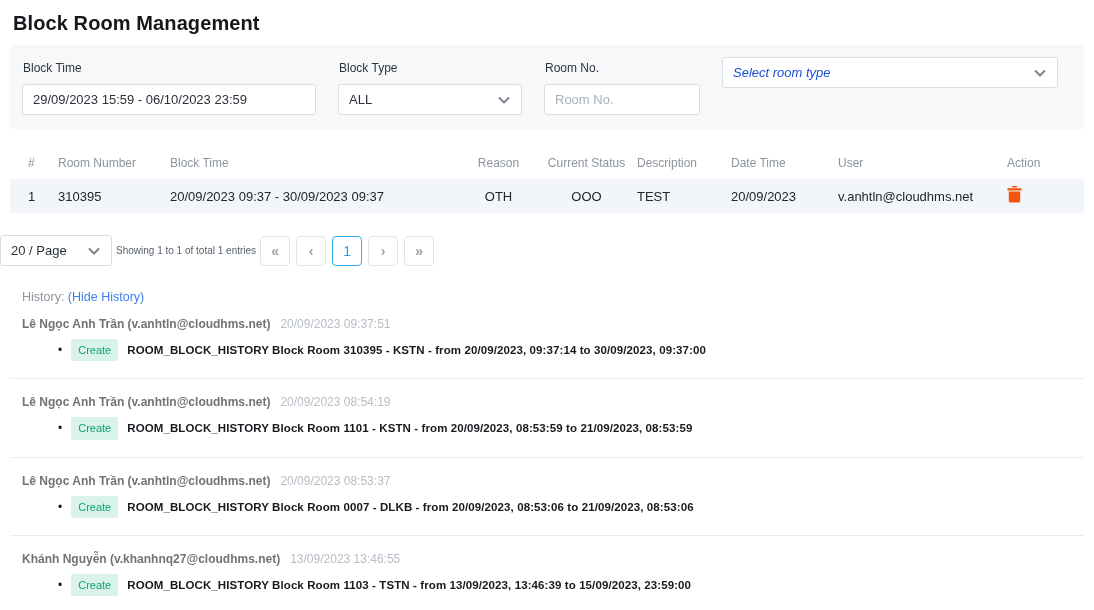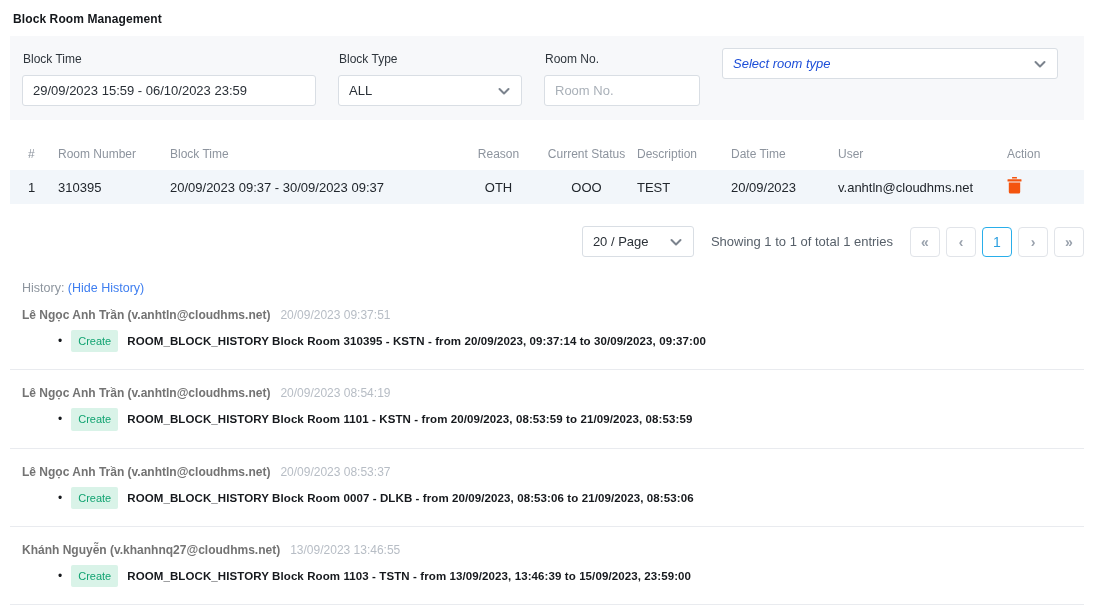--- a/index.html
+++ b/index.html
@@ -1,21 +1,21 @@
 <!DOCTYPE html>
 <html><head>
 <meta charset="utf-8">
 <style>
   * { margin:0; padding:0; box-sizing:border-box; }
   html,body { background:#fff; }
   .page {
     width:1094px; height:610px; background:#ffffff; overflow:hidden;
     font-family:"Liberation Sans","DejaVu Sans",sans-serif; color:#1c2127; position:relative;
   }
-  .page-title { font-size:12px; font-weight:700; color:#14171b; padding:12px 0 10px 13px; letter-spacing:.1px; }
+  .page-title { font-size:20px; font-weight:700; color:#14171b; padding:12px 0 10px 13px; letter-spacing:.1px; }
 
   
   .filter-panel { margin:0 10px; background:#f7f8fa; padding:12px 12px 14px 12px; display:flex; gap:22px; }
   .field { display:flex; flex-direction:column; }
   .field-label { font-size:12px; color:#2e353c; margin:4px 0 9px 1px; }
   .field-box {
     background:#fff; border:1px solid #d9dee4; border-radius:3px; height:31px;
     display:flex; align-items:center; padding:0 10px; font-size:13px; color:#2a3037;
   }
   .field-box input { border:none; outline:none; width:100%; font:inherit; color:#2a3037; background:transparent; }
@@ -32,26 +32,26 @@
     display:grid; align-items:center;
     grid-template-columns:30px 112px 291px 75px 101px 94px 107px 169px 1fr;
     padding-left:18px;
   }
   .thead { color:#8d949e; font-size:12px; padding-top:9px; padding-bottom:9px; }
   .tbodyrow { background:#f2f6fa; padding-top:7px; padding-bottom:7px; color:#21262c; font-size:13px; }
   .c-center { text-align:center; }
   .trash { width:15px; height:17px; display:inline-block; cursor:pointer; }
 
   
-  .pagi-row { display:flex; align-items:center; justify-content:flex-end; margin:22px 10px 0 0; gap:17px; }
+  .pagi-row { display:flex; align-items:center; margin:22px 10px 0 0; gap:4px; }
   .pagesize {
     width:112px; height:31px; background:#fff; border:1px solid #d9dee4; border-radius:3px;
     display:flex; align-items:center; justify-content:space-between; padding:0 10px; font-size:13px; color:#2a3037; cursor:pointer;
   }
-  .pagi-summary { font-size:13px; color:#565f69; }
+  .pagi-summary { font-size:10px; color:#565f69; }
   .pagi-btns { display:flex; gap:6px; }
   .pbtn {
     width:30px; height:30px; border:1px solid #e1e4e9; border-radius:4px; background:#fff;
     display:flex; align-items:center; justify-content:center; font-size:14px; font-weight:700; color:#9aa2ad; cursor:pointer;
   }
   .pbtn.active { border:1.5px solid #29aeea; color:#2b9fdf; font-weight:400; }
 
   
   .history { margin:24px 10px 0 10px; }
   .history-head { font-size:12.5px; padding-left:12px; margin-bottom:4px; }

